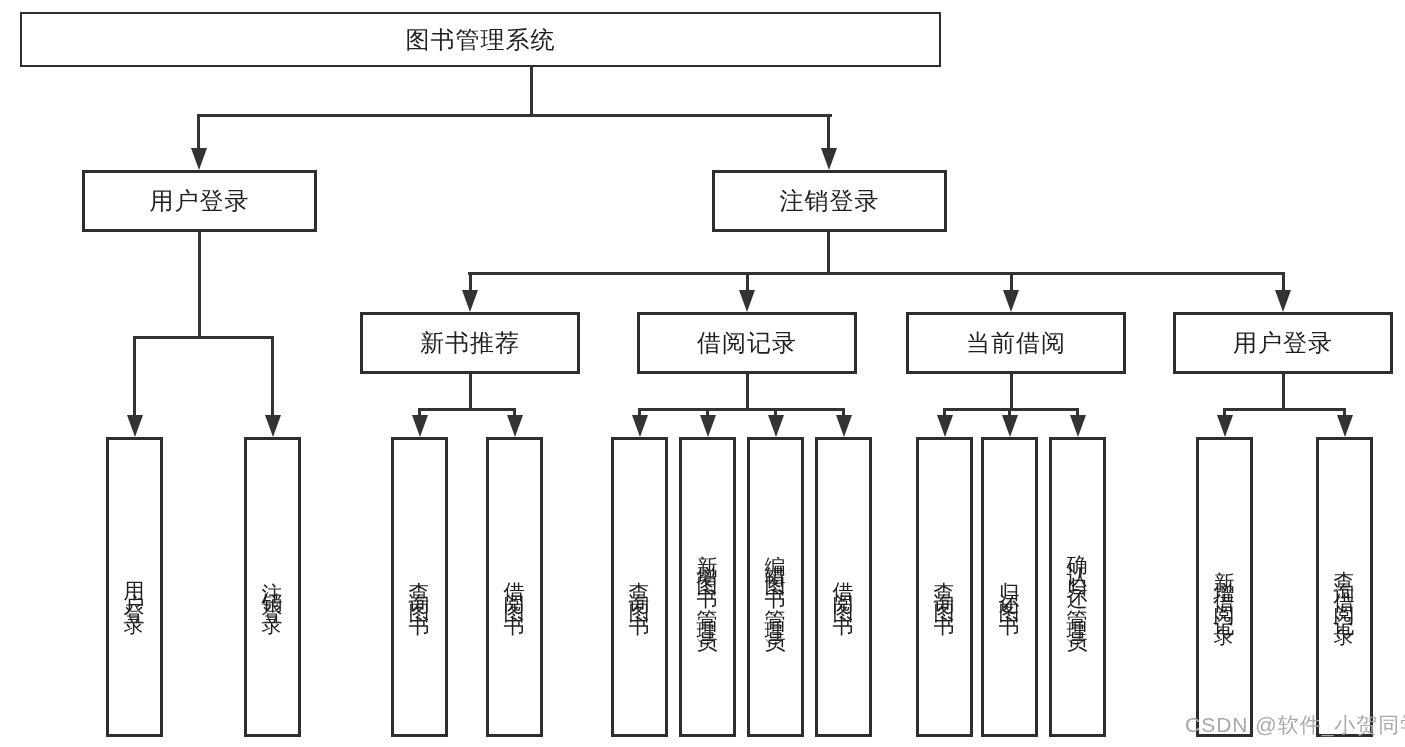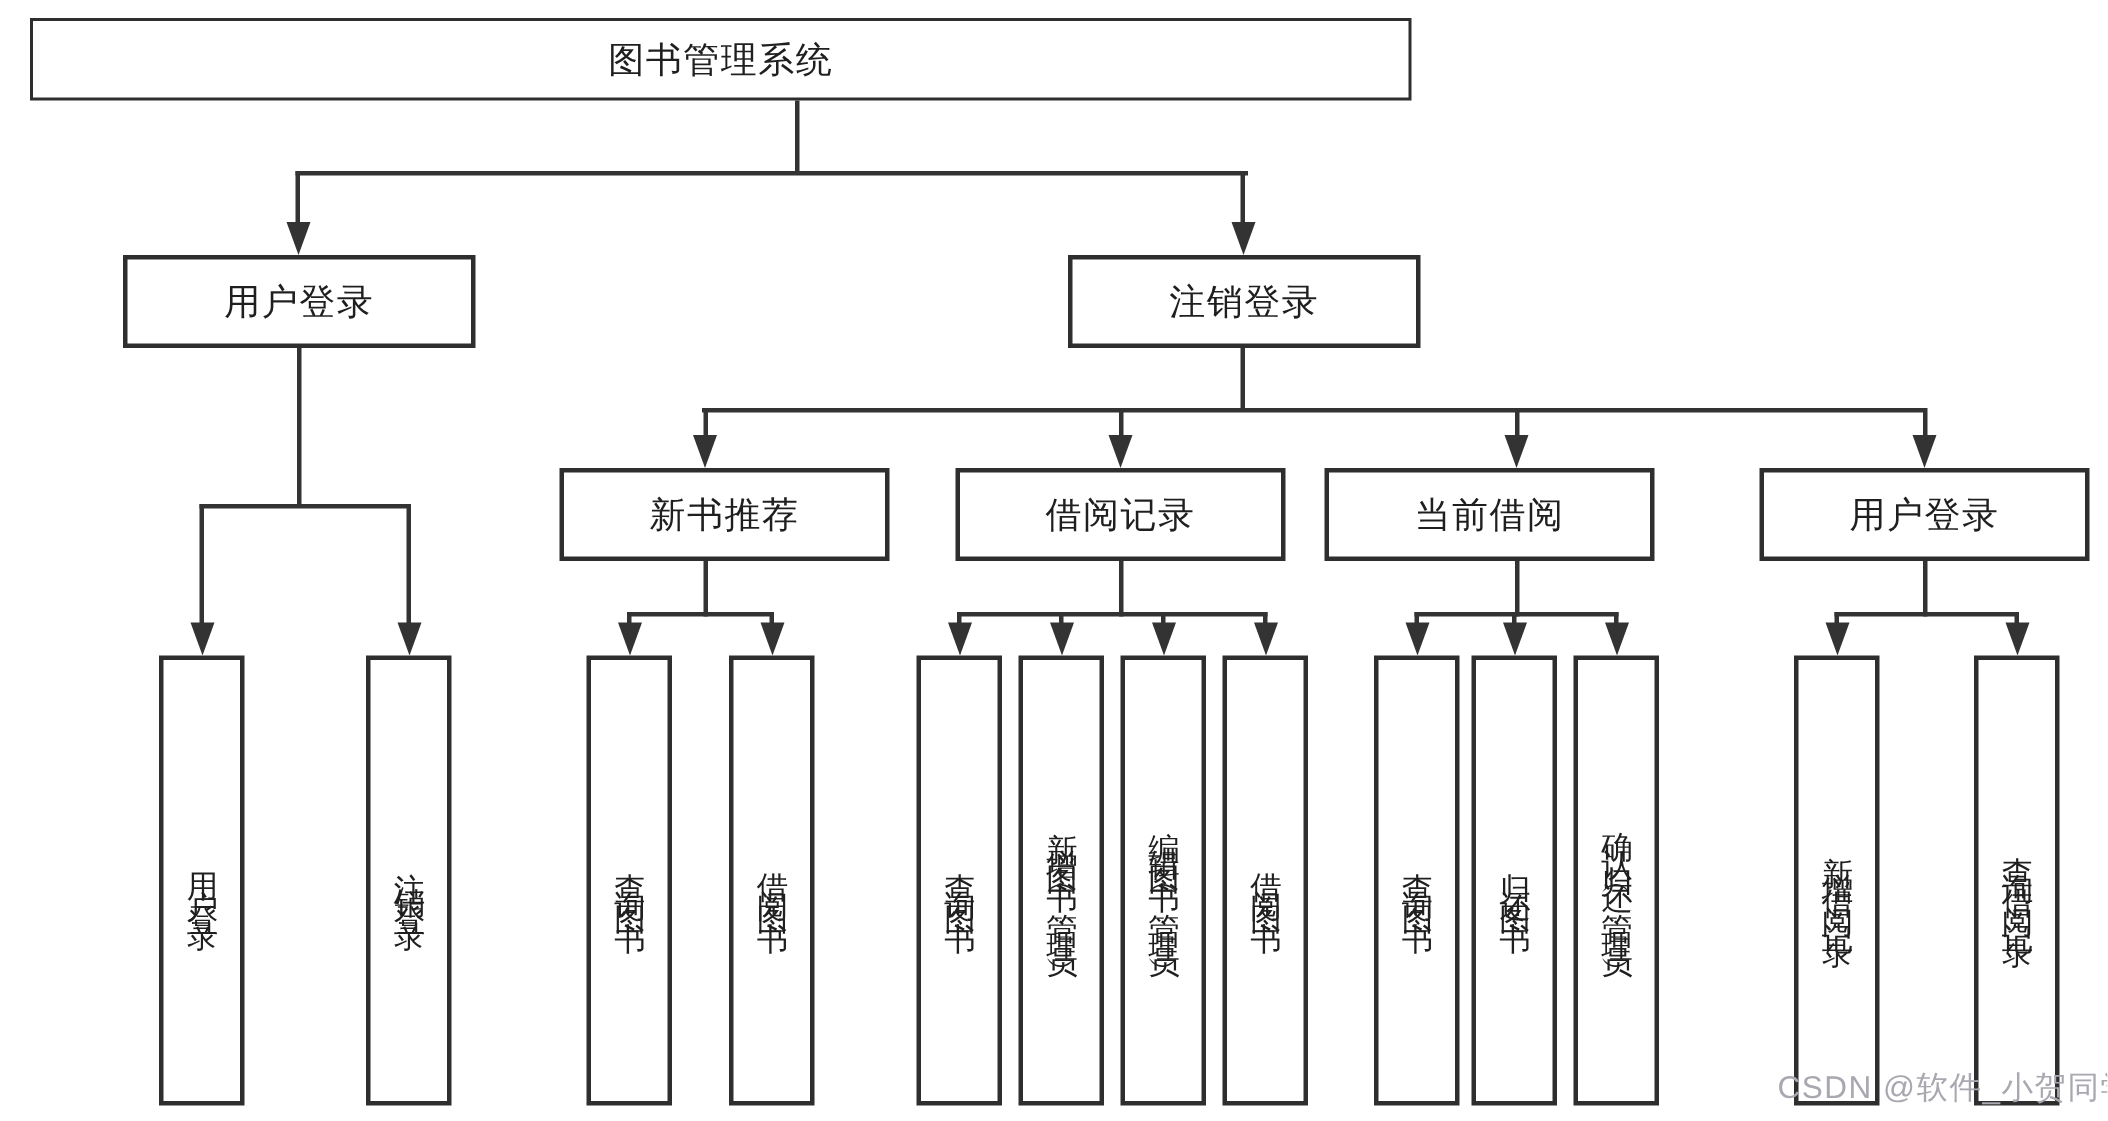--- a/index.html
+++ b/index.html
@@ -68,27 +68,27 @@
   <div class="hline" style="left:468px;top:272px;width:816px;"></div>
   <div class="vline" style="left:468.5px;top:272px;height:21px;"></div>
   <div class="ahead" style="left:462px;top:290px;"></div>
   <div class="vline" style="left:745.5px;top:272px;height:21px;"></div>
   <div class="ahead" style="left:739px;top:290px;"></div>
   <div class="vline" style="left:1009.5px;top:272px;height:21px;"></div>
   <div class="ahead" style="left:1003px;top:290px;"></div>
   <div class="vline" style="left:1281.5px;top:272px;height:21px;"></div>
   <div class="ahead" style="left:1275px;top:290px;"></div>
 
-  <div class="box" style="left:360px;top:312px;width:220px;height:62px;margin-left:13px;">
+  <div class="box" style="left:360px;top:312px;width:220px;height:62px;">
     <span>新书推荐</span>
   </div>
   <div class="box" style="left:637px;top:312px;width:220px;height:62px;">
     <span>借阅记录</span>
   </div>
-  <div class="box" style="left:883px;top:312px;width:220px;height:62px;">
+  <div class="box" style="left:906px;top:312px;width:220px;height:62px;">
     <span>当前借阅</span>
   </div>
   <div class="box" style="left:1173px;top:312px;width:220px;height:62px;">
     <span>用户登录</span>
   </div>
 
   <div class="vline" style="left:468.5px;top:374px;height:37px;"></div>
   <div class="hline" style="left:418px;top:408px;width:98px;"></div>
   <div class="vline" style="left:418px;top:408px;height:10px;"></div>
   <div class="ahead" style="left:411.5px;top:415px;"></div>

